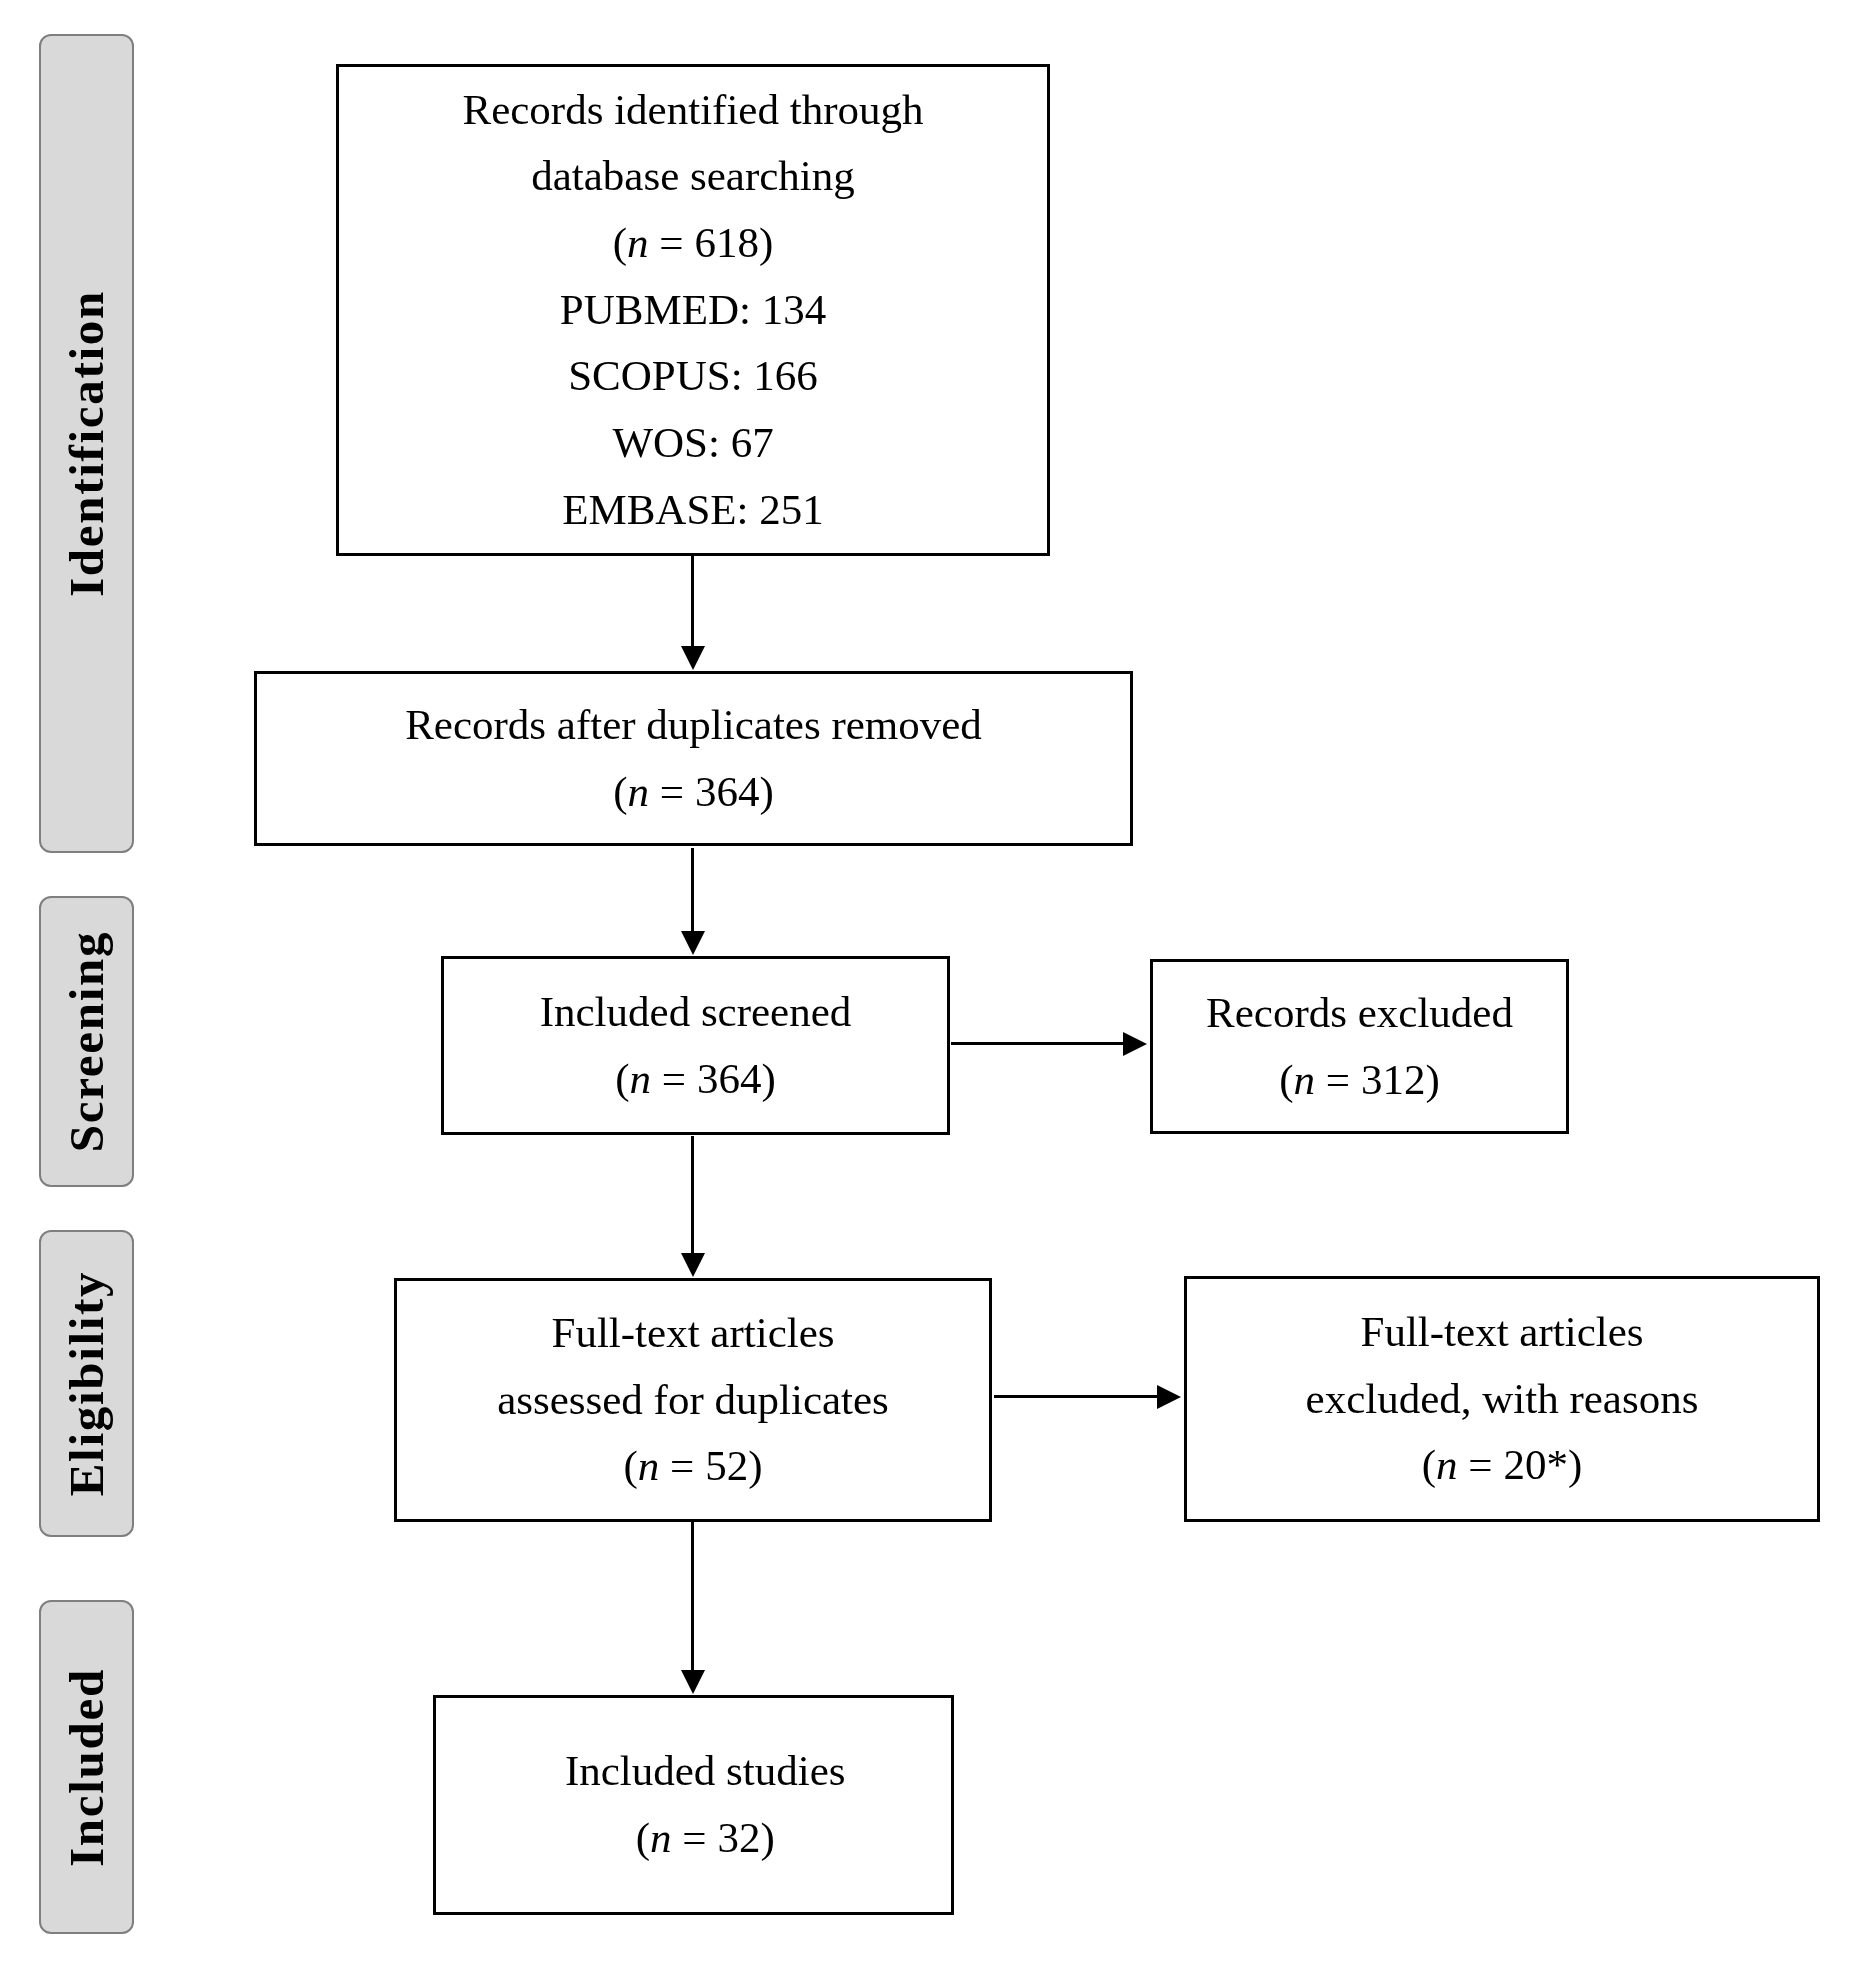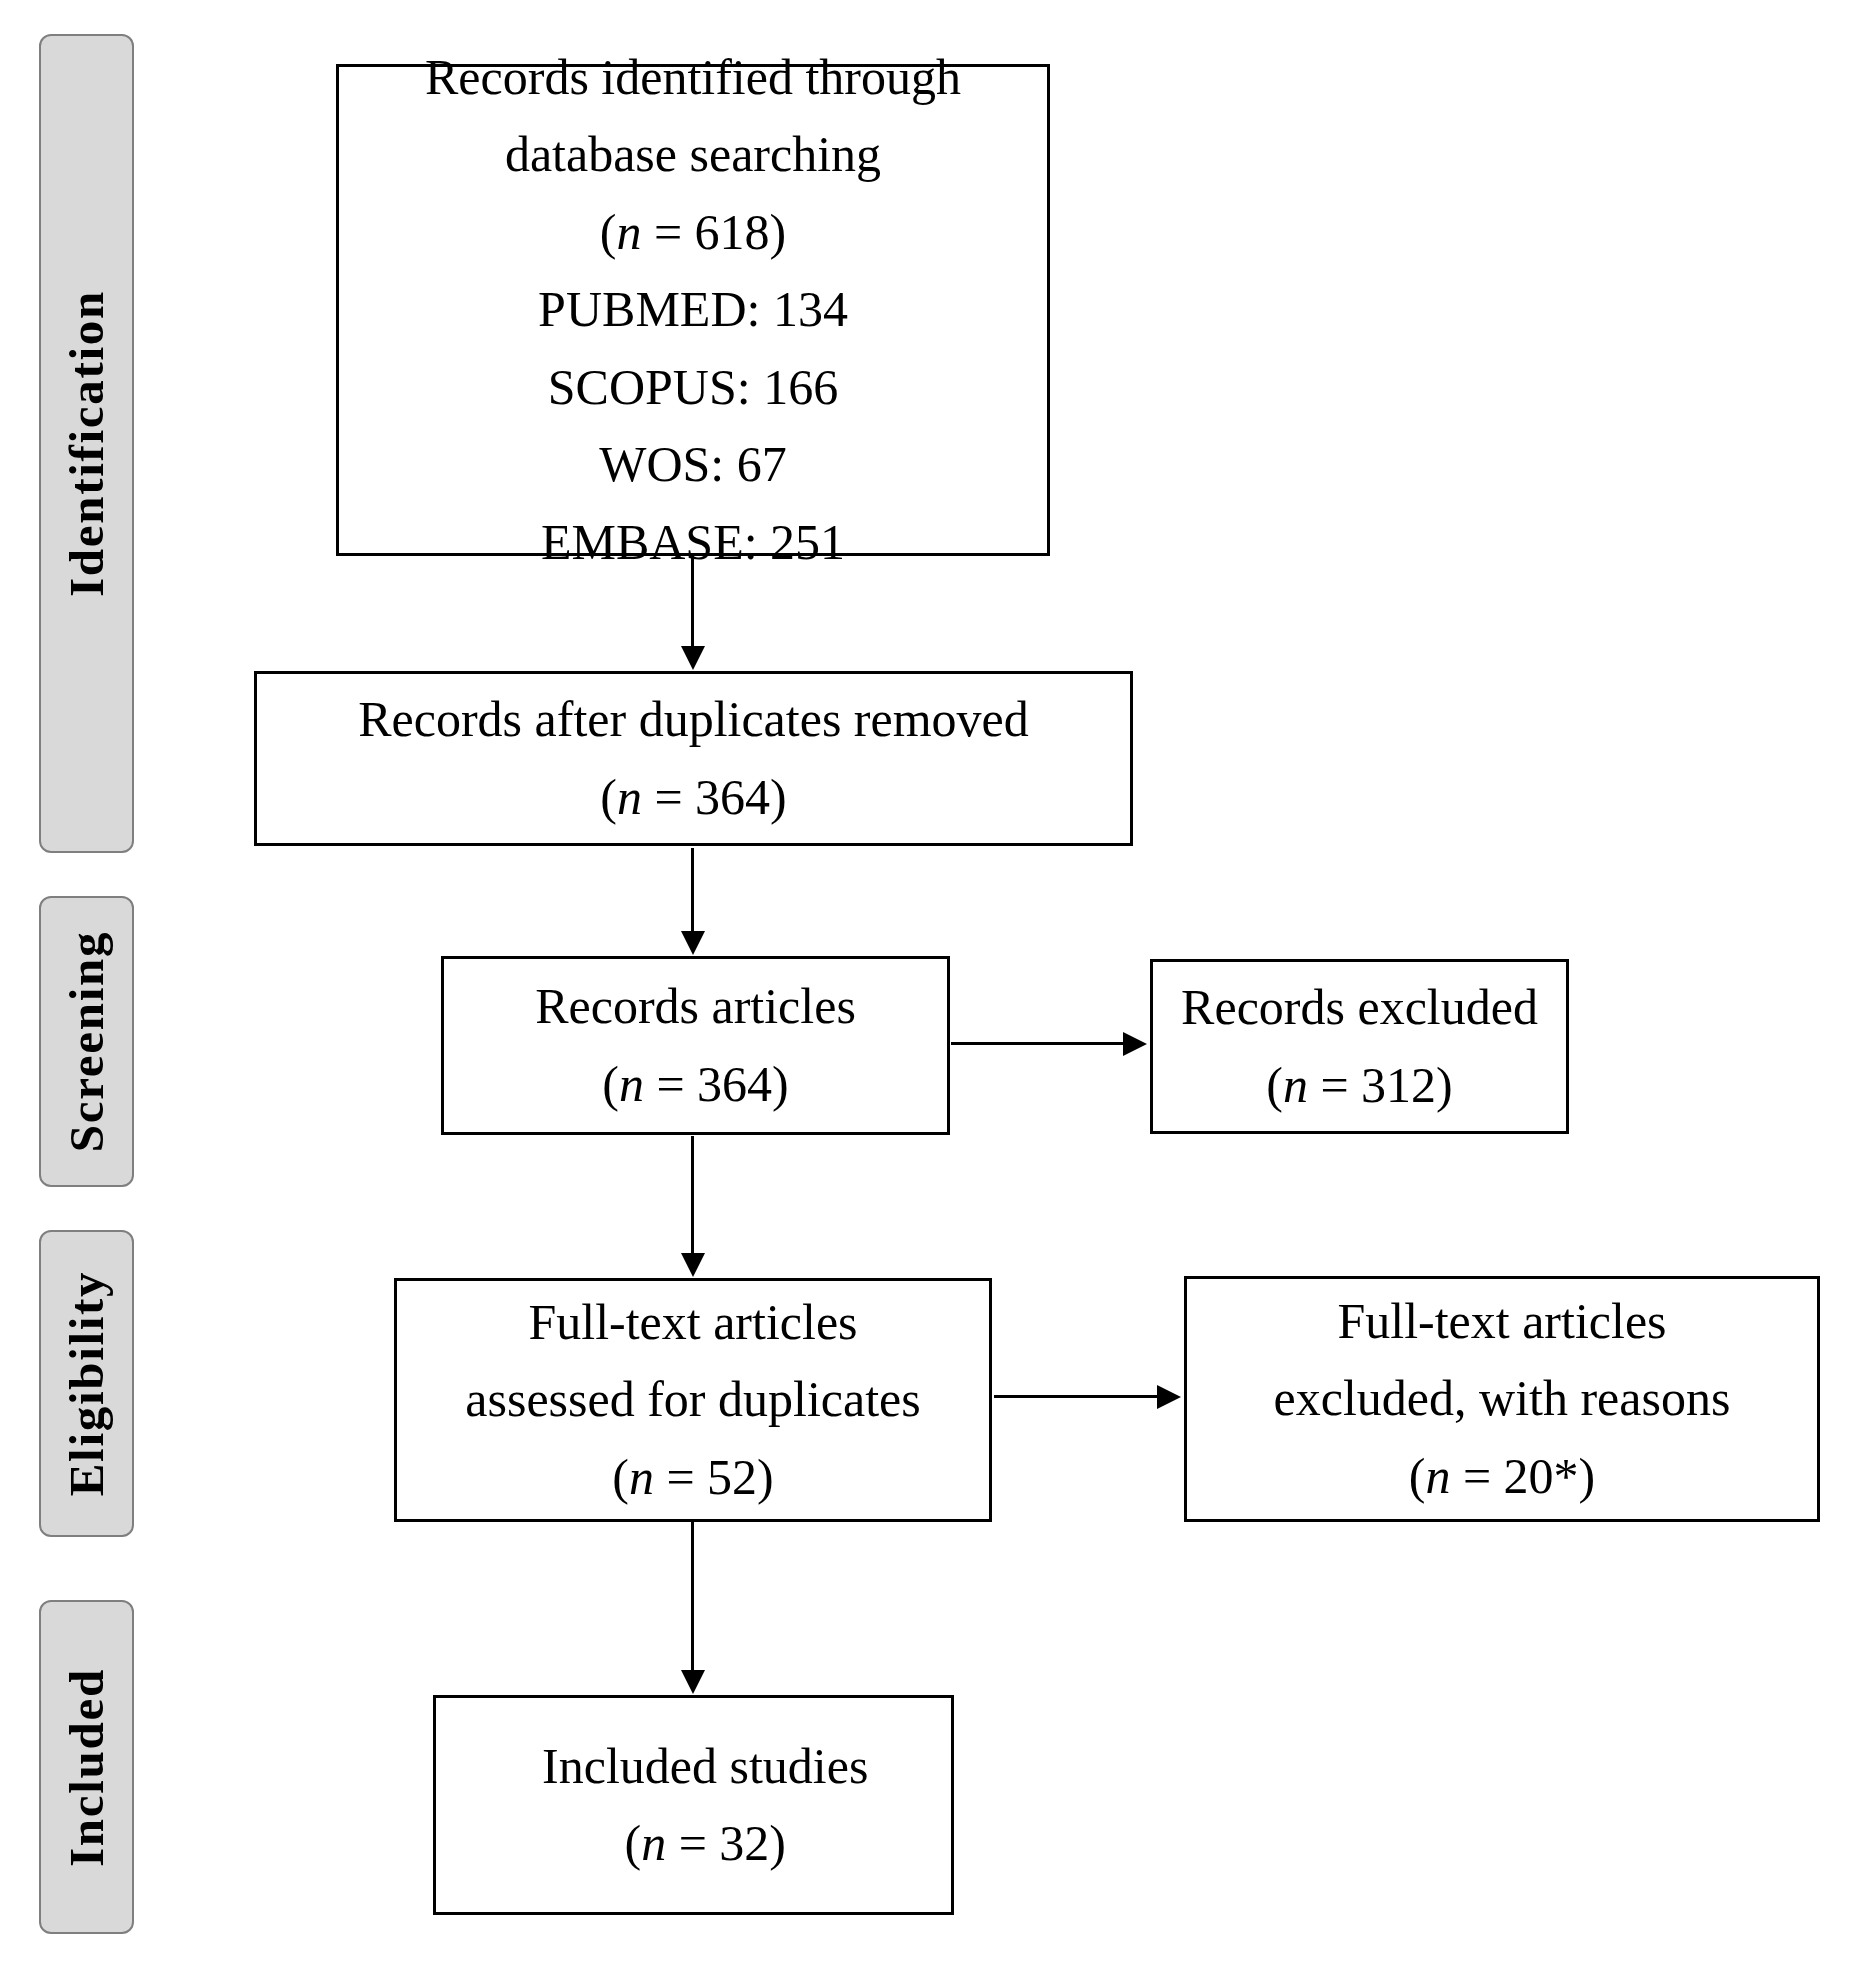--- a/index.html
+++ b/index.html
@@ -41,21 +41,21 @@
   
   .fbox {
     position: absolute;
     border: 3.4px solid #000000;
     background: #ffffff;
     display: flex;
     flex-direction: column;
     align-items: center;
     justify-content: center;
     text-align: center;
-    font-size: 50px;
+    font-size: 43px;
     line-height: 1.55;
     padding: 5.1px 8.5px;
   }
   .it { font-style: italic; }
 
   .box-identified   { left: 336px;  top: 64px;   width: 714px;  height: 492px; }
   .box-duplicates   { left: 254px;  top: 671px;  width: 879px; height: 175px; align-items: center; }
   .box-screened     { left: 441px;  top: 956px; width: 509px;  height: 179px; }
   .box-rec-excluded { left: 1150px; top: 959px; width: 419px;  height: 175px; }
   .box-ft-assessed  { left: 394px;  top: 1278px; width: 598px;  height: 244px; }
@@ -131,21 +131,21 @@
   <div class="arr-v a1"></div>
 
   <div class="fbox box-duplicates">
     <div>Records after duplicates removed</div>
     <div><span>(</span><span class="it">n</span><span> = </span><span>364</span><span>)</span></div>
   </div>
 
   <div class="arr-v a2"></div>
 
   <div class="fbox box-screened">
-    <div>Records articles</div>
+    <div>Included screened</div>
     <div><span>(</span><span class="it">n</span><span> = </span><span>364</span><span>)</span></div>
   </div>
 
   <div class="arr-h ah1"></div>
 
   <div class="fbox box-rec-excluded">
     <div>Records excluded</div>
     <div><span>(</span><span class="it">n</span><span> = </span><span>312</span><span>)</span></div>
   </div>
 

